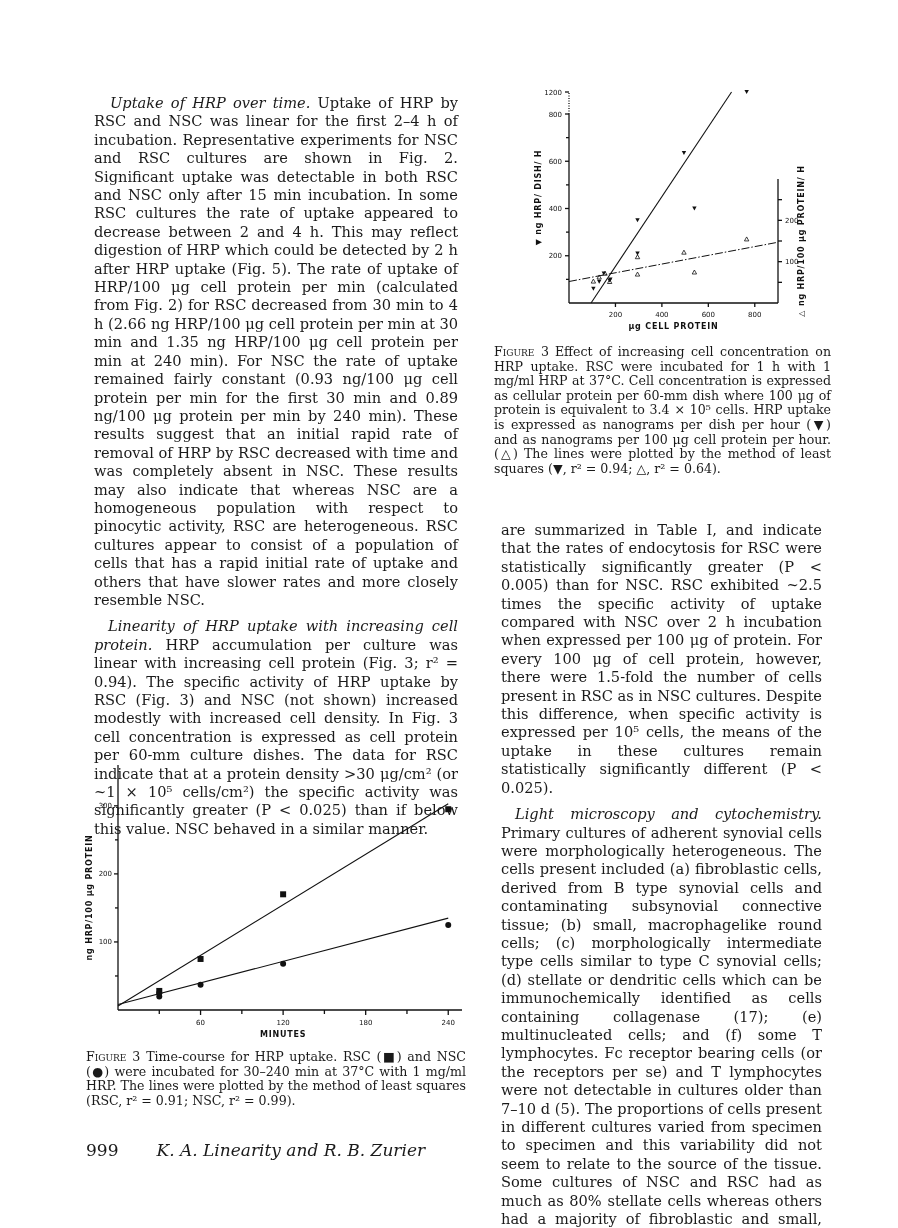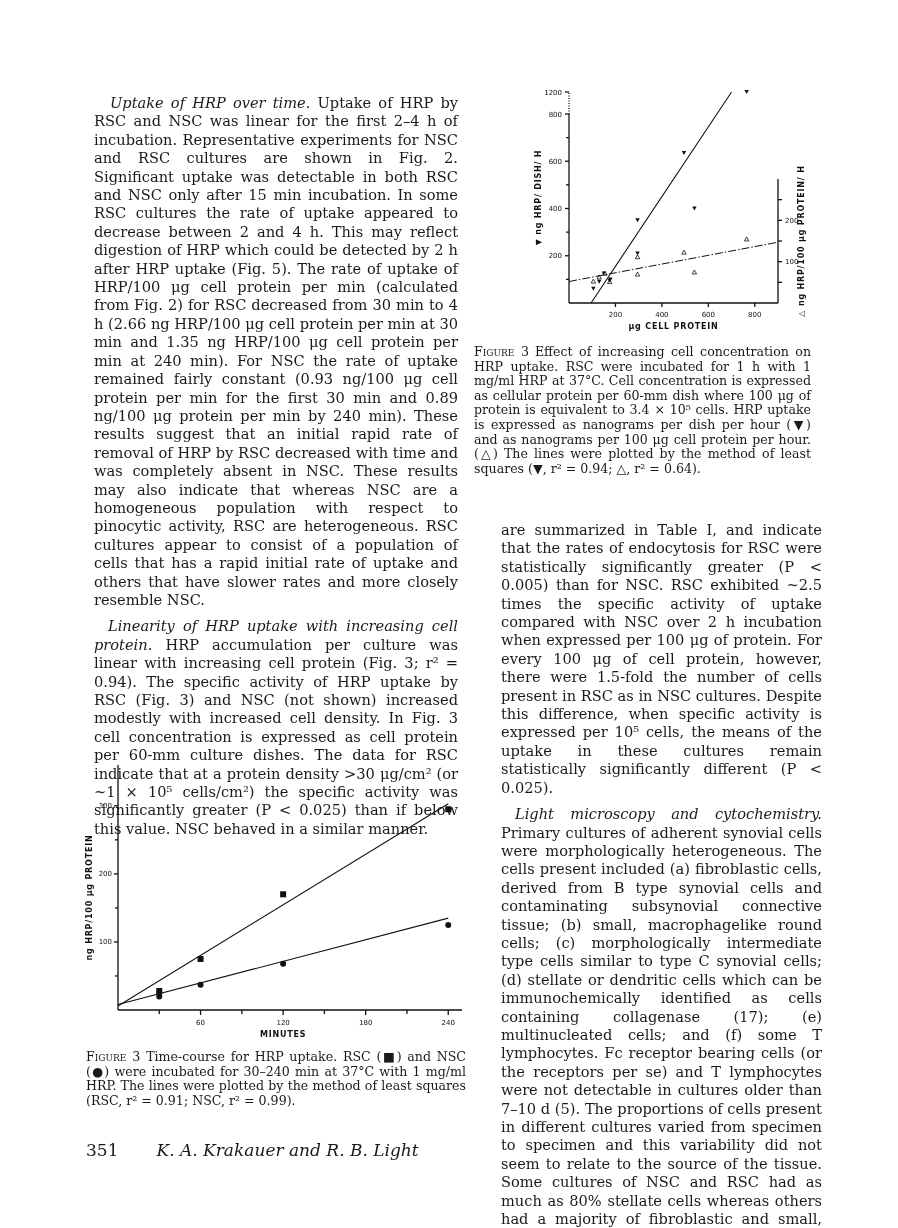--- a/index.html
+++ b/index.html
@@ -6,21 +6,21 @@
   body { width: 898px; height: 1228px; position: relative; overflow: hidden;
          font-family: "DejaVu Serif", "Liberation Serif", serif; color: #1a1a1a; }
   .col { position: absolute; font-size: 14.6px; line-height: 18.4px; text-align: justify; }
   .col p { margin: 8px; text-indent: 14px; }
   .col p.first { text-indent: 16px; }
   .it { font-style: italic; }
   #left-col { left: 86px; top: 86px; width: 380px; }
   #right-col { left: 493px; top: 513px; width: 337px; }
   .caption { position: absolute; font-size: 12.6px; line-height: 14.6px; text-align: justify; }
   .caption .fig-label { font-variant: small-caps; font-weight: normal; margin-right: 6px; }
-  #fig3-caption { left: 474px; top: 345px; width: 337px; }
+  #fig3-caption { left: 494px; top: 345px; width: 337px; }
   #fig2-caption { left: 86px; top: 1050px; width: 380px; }
   #footer { position: absolute; left: 86px; top: 1140px; font-size: 17px; }
   #footer .page { margin-right: 38px; }
   #footer .authors { font-style: italic; }
   svg { position: absolute; overflow: visible; }
   .axis { stroke: #111; stroke-width: 1.3; fill: none; }
   .tick-label { font-family: "DejaVu Sans", "Liberation Sans", sans-serif; font-size: 7px; fill: #111; }
   .axis-title { font-family: "DejaVu Sans", "Liberation Sans", sans-serif; font-size: 8px; font-weight: bold; fill: #111; letter-spacing: 0.8px; }
 </style>
 </head>
@@ -141,14 +141,14 @@
       <circle cx="283.12" cy="963.7222222222222" r="3" fill="#111"></circle>
       <circle cx="448.24" cy="924.9305555555555" r="3" fill="#111"></circle>
     </g>
 </svg>
 
 <div id="fig2-caption" class="caption">
   <span class="fig-label">Figure 3</span><span>Time-course for HRP uptake. RSC (■) and NSC (●) were incubated for 30–240 min at 37°C with 1 mg/ml HRP. The lines were plotted by the method of least squares (RSC, r² = 0.91; NSC, r² = 0.99).</span>
 </div>
 
 <div id="footer">
-  <span class="page">351</span><span class="authors">K. A. Krakauer and R. B. Light</span>
+  <span class="page">999</span><span class="authors">K. A. Linearity and R. B. Zurier</span>
 </div>
 
 </body></html>

